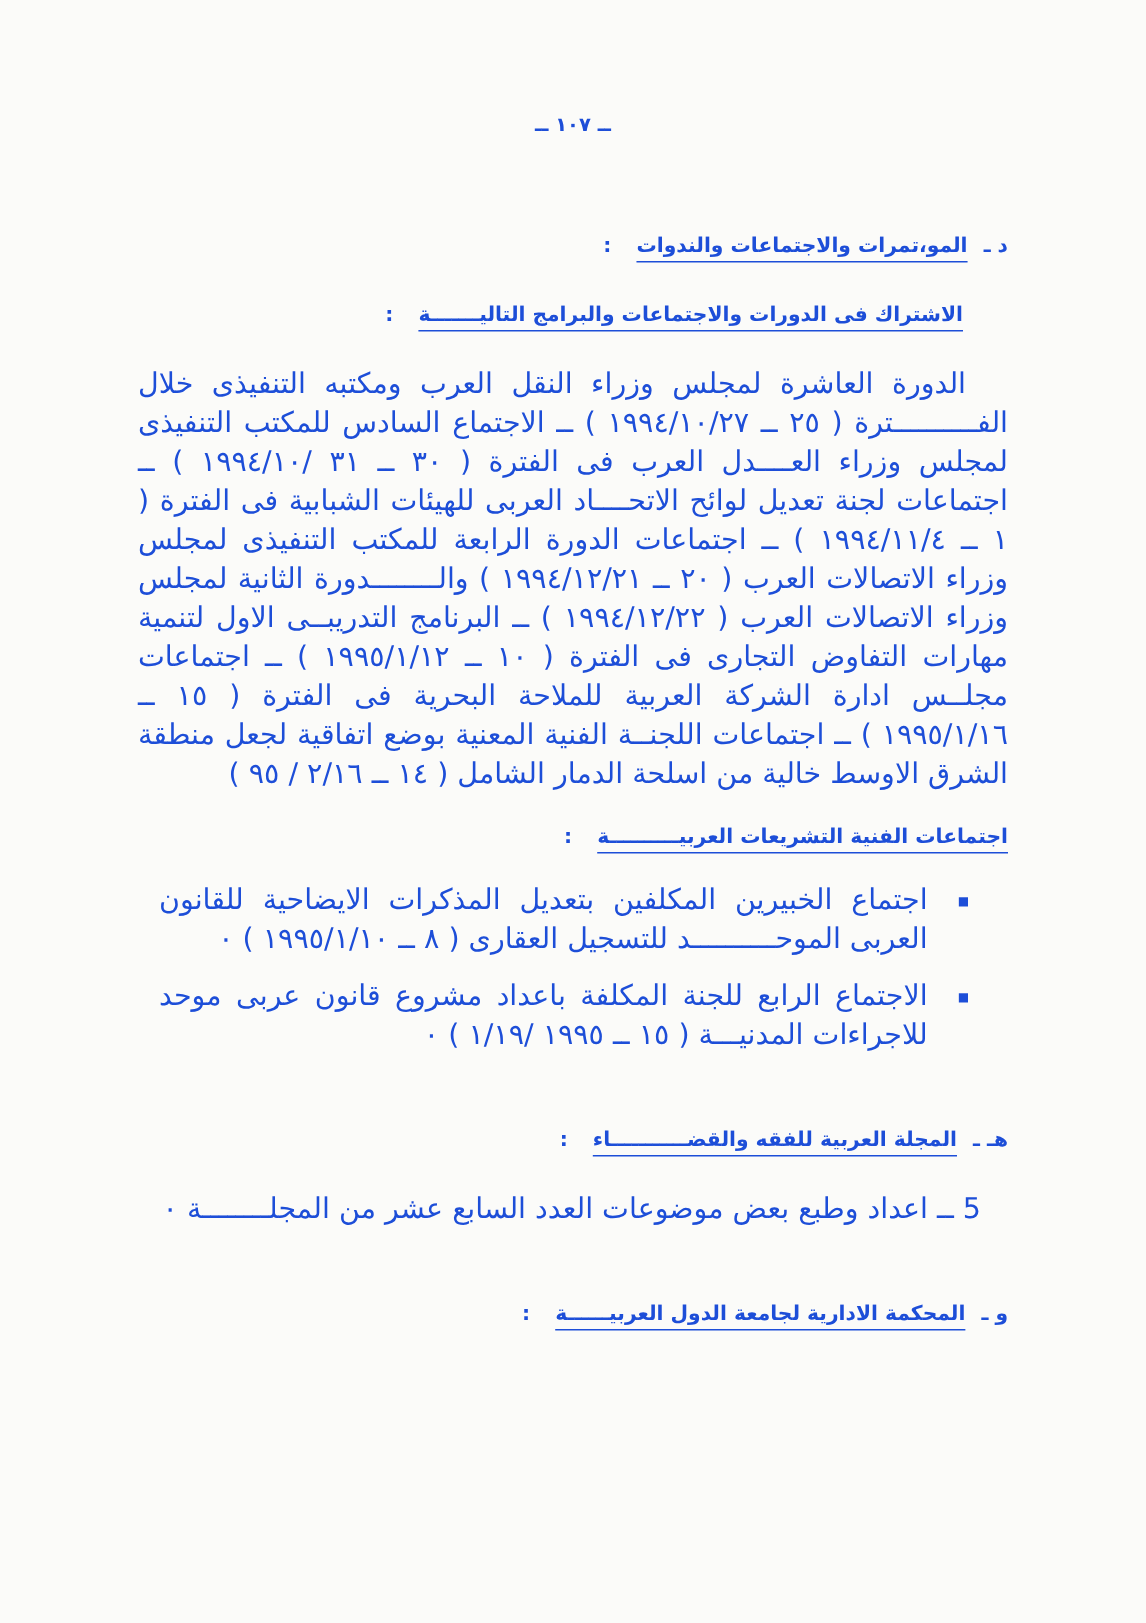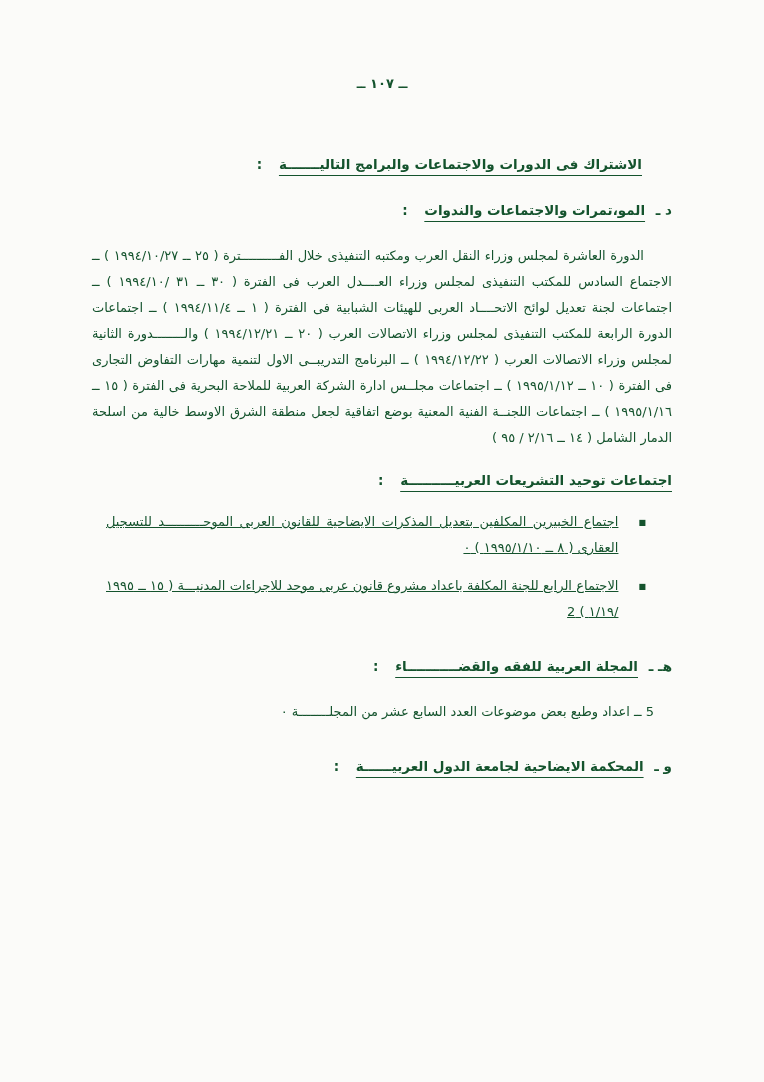--- a/index.html
+++ b/index.html
@@ -10,21 +10,21 @@
   .sheet {
     position: relative;
     width: 764px;
     height: 1082px;
     margin: 0 auto;
     background: #fbfbf9;
     box-sizing: border-box;
     padding: 76px 92px 50px 92px;
     direction: rtl;
     font-family: "DejaVu Sans", sans-serif;
-    color: #14532d;
+    color: #1d4ed8;
     overflow: hidden;
   }
   .page-number {
     text-align: center;
     font-size: 13px;
     font-weight: bold;
     letter-spacing: 1px;
     margin-bottom: 60px;
   }
   .heading {
@@ -39,21 +39,21 @@
     text-decoration: underline;
     text-underline-offset: 6px;
     text-decoration-thickness: 1.2px;
   }
   .colon {
     margin-inline-start: 12px;
     font-weight: bold;
   }
   .indent1 { padding-right: 30px; }
   .body {
-    font-size: 13px;
+    font-size: 19px;
     line-height: 26px;
     text-align: justify;
     margin: 0 0 18px 0;
   }
   .para-first { text-indent: 28px; margin-bottom: 16px; }
   .subheading { margin-top: 6px; margin-bottom: 16px; }
   .bullet-row {
     display: flex;
     flex-direction: row;
     align-items: flex-start;
@@ -64,72 +64,71 @@
     flex: 0 0 auto;
     font-size: 8px;
     line-height: 26px;
     margin-left: 20px;
     margin-top: 1px;
   }
   .bullet-text {
     flex: 1 1 auto;
     margin: 0;
     padding-left: 14px;
-    text-decoration: underline;
   }
   .numbered {
     padding-right: 18px;
     padding-left: 6px;
     margin-bottom: 14px;
   }
-  .gap-lg { margin-top: 28px; }
+  .gap-lg { margin-top: 44px; }
 </style>
 </head>
 <body>
 
 <div class="sheet">
 
   <div class="page-number">ــ  ١٠٧  ــ</div>
 
-  <div class="heading indent1">
-    <span class="u">الاشتراك فى الدورات والاجتماعات والبرامج التاليـــــــة</span>
-    <span class="colon">:</span>
-  </div>
-
   <div class="heading">
     <span class="lbl">د ـ</span>
     <span class="u">المو،تمرات   والاجتماعات والندوات</span>
     <span class="colon">:</span>
   </div>
 
+  <div class="heading indent1">
+    <span class="u">الاشتراك فى الدورات والاجتماعات والبرامج التاليـــــــة</span>
+    <span class="colon">:</span>
+  </div>
+
   <p class="body para-first">الدورة العاشرة لمجلس وزراء النقل العرب ومكتبه التنفيذى خلال الفــــــــــترة ( ٢٥ ــ ١٩٩٤/١٠/٢٧ ) ــ الاجتماع السادس للمكتب التنفيذى لمجلس وزراء العــــدل العرب فى الفترة ( ٣٠ ــ ٣١ /١٩٩٤/١٠ ) ــ اجتماعات لجنة تعديل لوائح الاتحــــاد العربى للهيئات الشبابية فى الفترة ( ١ ــ ١٩٩٤/١١/٤ ) ــ اجتماعات الدورة الرابعة للمكتب التنفيذى لمجلس وزراء الاتصالات العرب ( ٢٠ ــ ١٩٩٤/١٢/٢١ ) والــــــــدورة الثانية لمجلس وزراء الاتصالات العرب ( ١٩٩٤/١٢/٢٢ ) ــ البرنامج التدريبــى الاول لتنمية مهارات التفاوض التجارى فى الفترة ( ١٠ ــ ١٩٩٥/١/١٢ ) ــ اجتماعات مجلــس ادارة الشركة العربية للملاحة البحرية فى الفترة ( ١٥ ــ ١٩٩٥/١/١٦ ) ــ اجتماعات اللجنــة الفنية المعنية بوضع اتفاقية لجعل منطقة الشرق الاوسط خالية من اسلحة الدمار الشامل ( ١٤ ــ ٢/١٦ / ٩٥ )</p>
 
   <div class="heading subheading">
-    <span class="u">اجتماعات  توحيد التشريعات العربيــــــــــة</span>
+    <span class="u">اجتماعات  الفنية التشريعات العربيــــــــــة</span>
     <span class="colon">:</span>
   </div>
 
   <div class="bullet-row">
     <span class="bullet">■</span>
     <p class="body bullet-text">اجتماع الخبيرين المكلفين بتعديل المذكرات الايضاحية للقانون العربى الموحــــــــــد للتسجيل العقارى ( ٨ ــ ١٩٩٥/١/١٠ ) ٠</p>
   </div>
 
   <div class="bullet-row">
     <span class="bullet">■</span>
-    <p class="body bullet-text">الاجتماع الرابع للجنة المكلفة باعداد مشروع قانون عربى موحد للاجراءات المدنيـــة ( ١٥ ــ ١٩٩٥ /١/١٩ ) 2</p>
+    <p class="body bullet-text">الاجتماع الرابع للجنة المكلفة باعداد مشروع قانون عربى موحد للاجراءات المدنيـــة ( ١٥ ــ ١٩٩٥ /١/١٩ ) ٠</p>
   </div>
 
   <div class="heading gap-lg">
     <span class="lbl">هـ ـ</span>
     <span class="u">المجلة العربية للفقه  والقضـــــــــــاء</span>
     <span class="colon">:</span>
   </div>
 
   <p class="body numbered">5 ــ  اعداد وطبع بعض موضوعات العدد السابع عشر من المجلــــــــة ٠</p>
 
   <div class="heading gap-lg">
     <span class="lbl">و ـ</span>
-    <span class="u">المحكمة الايضاحية لجامعة الدول العربيــــــة</span>
+    <span class="u">المحكمة الادارية لجامعة الدول العربيــــــة</span>
     <span class="colon">:</span>
   </div>
 
 
 </div>
 
 </body></html>

